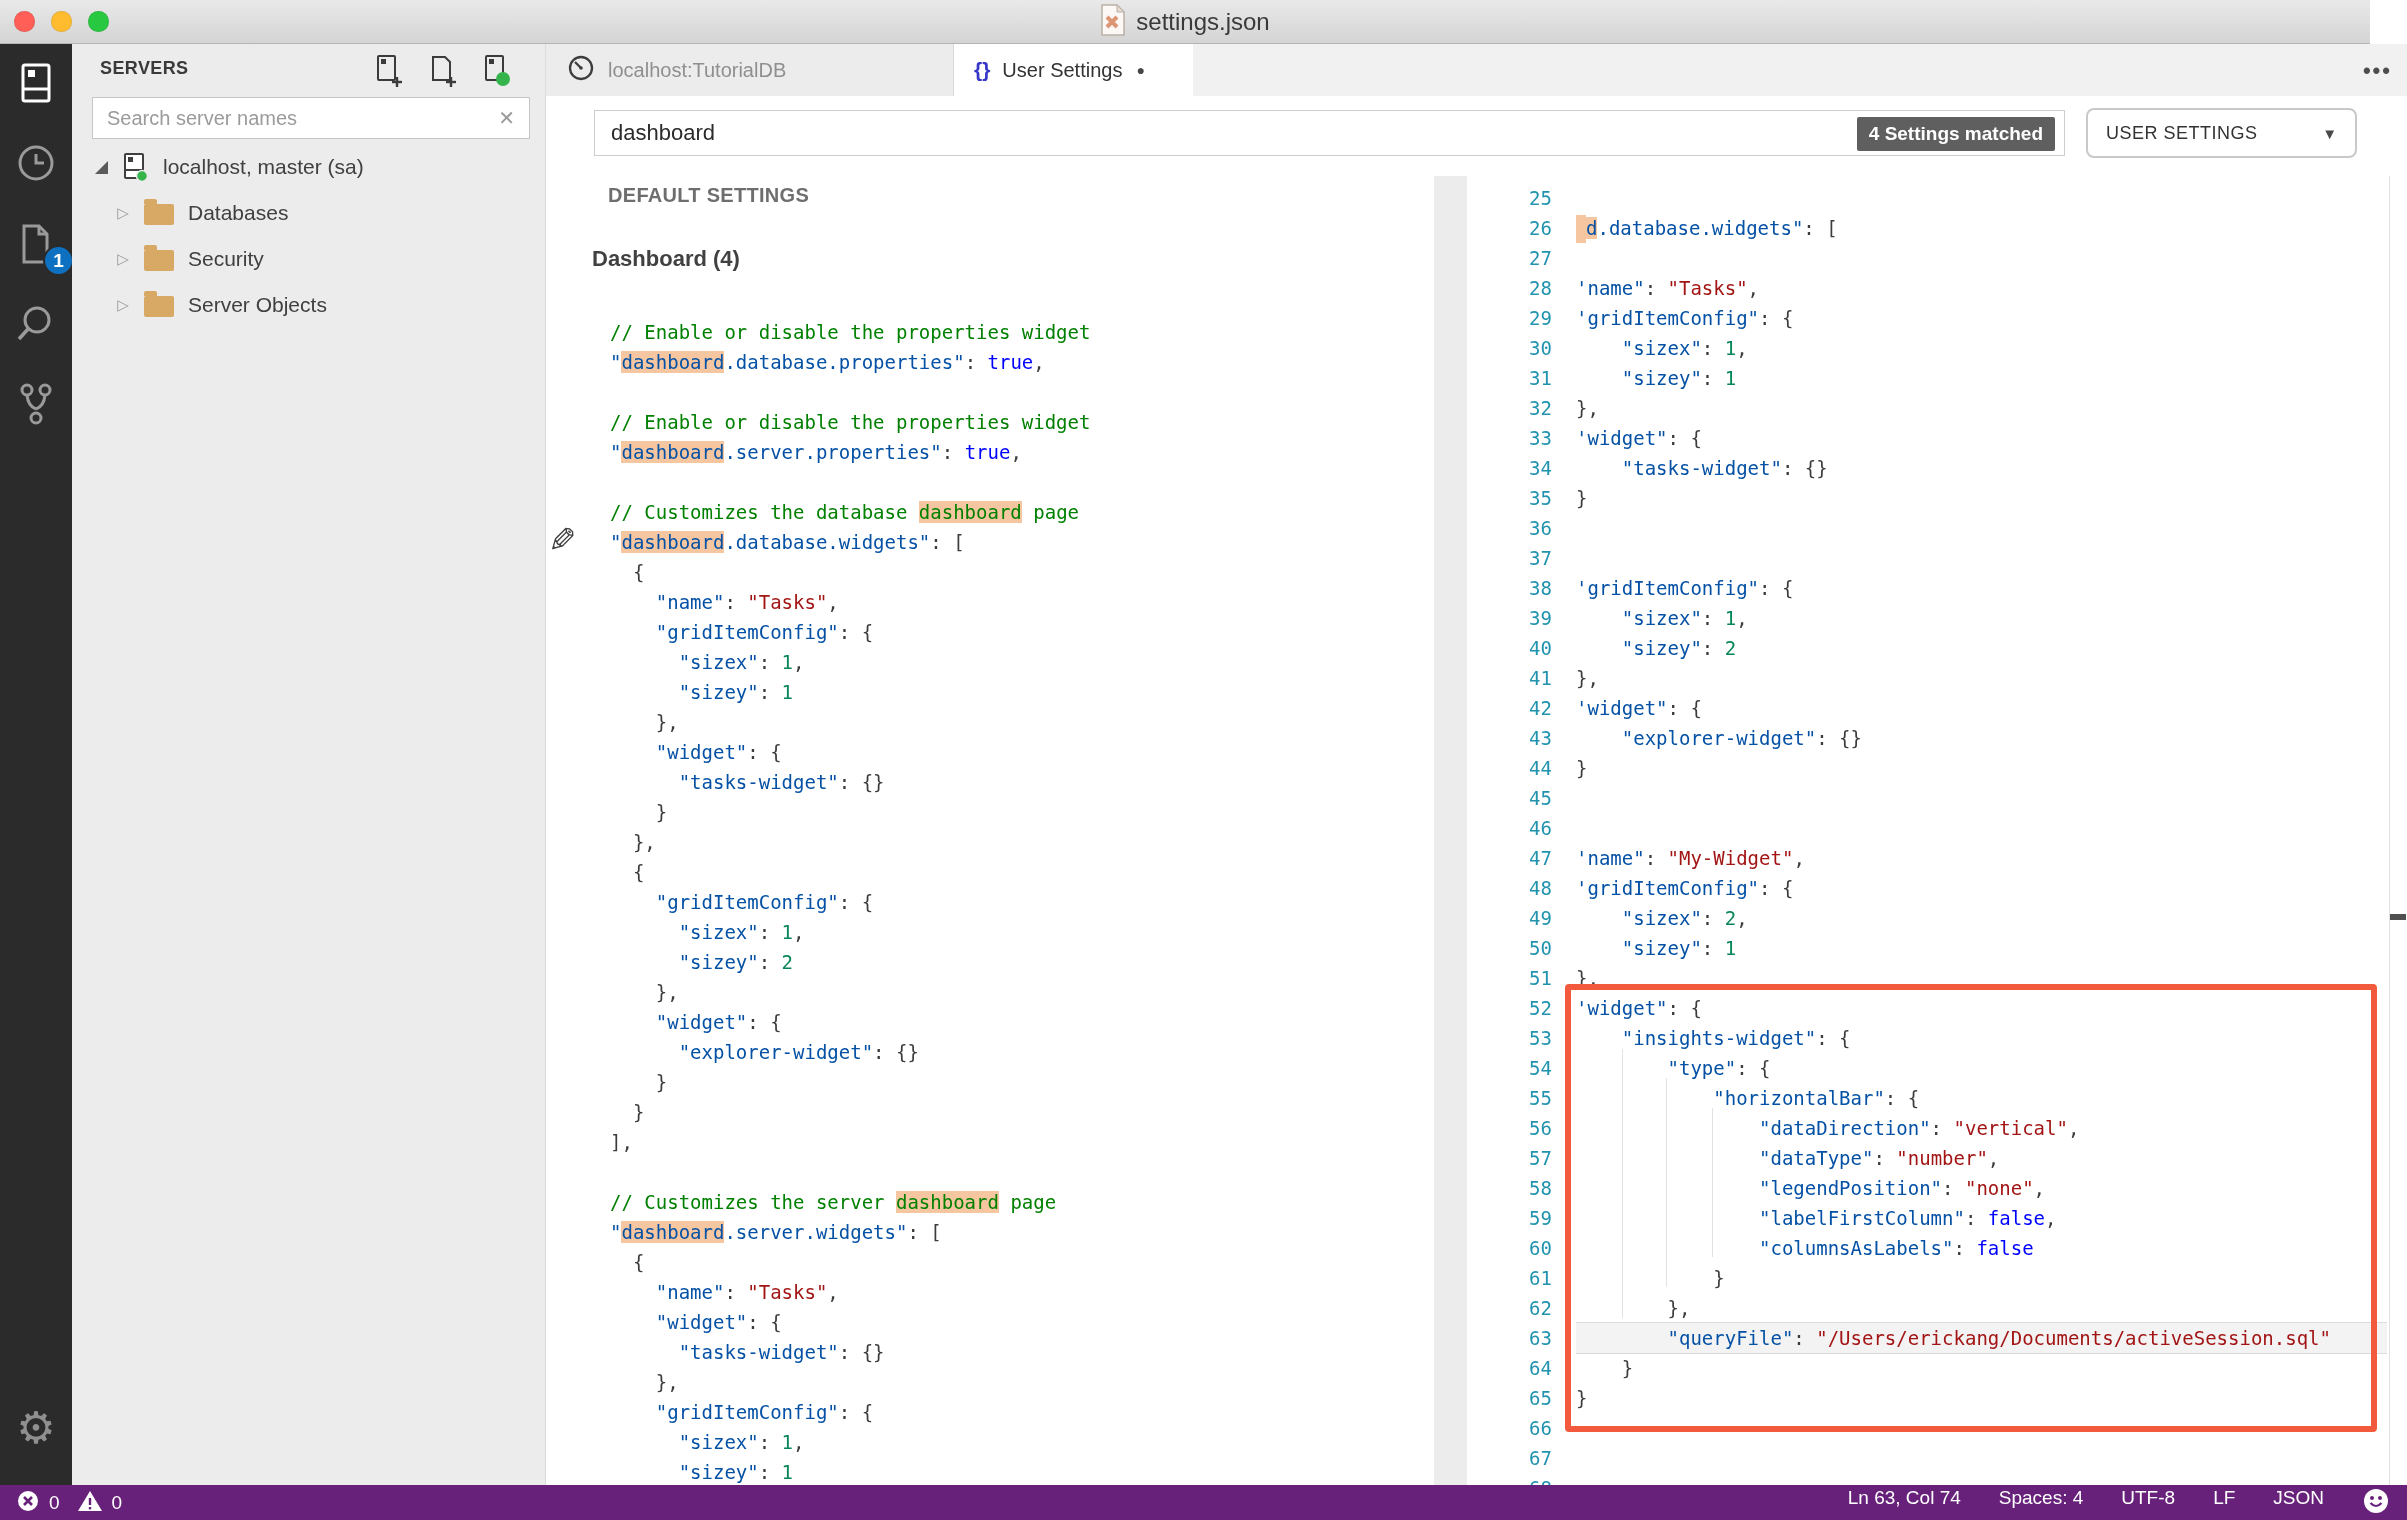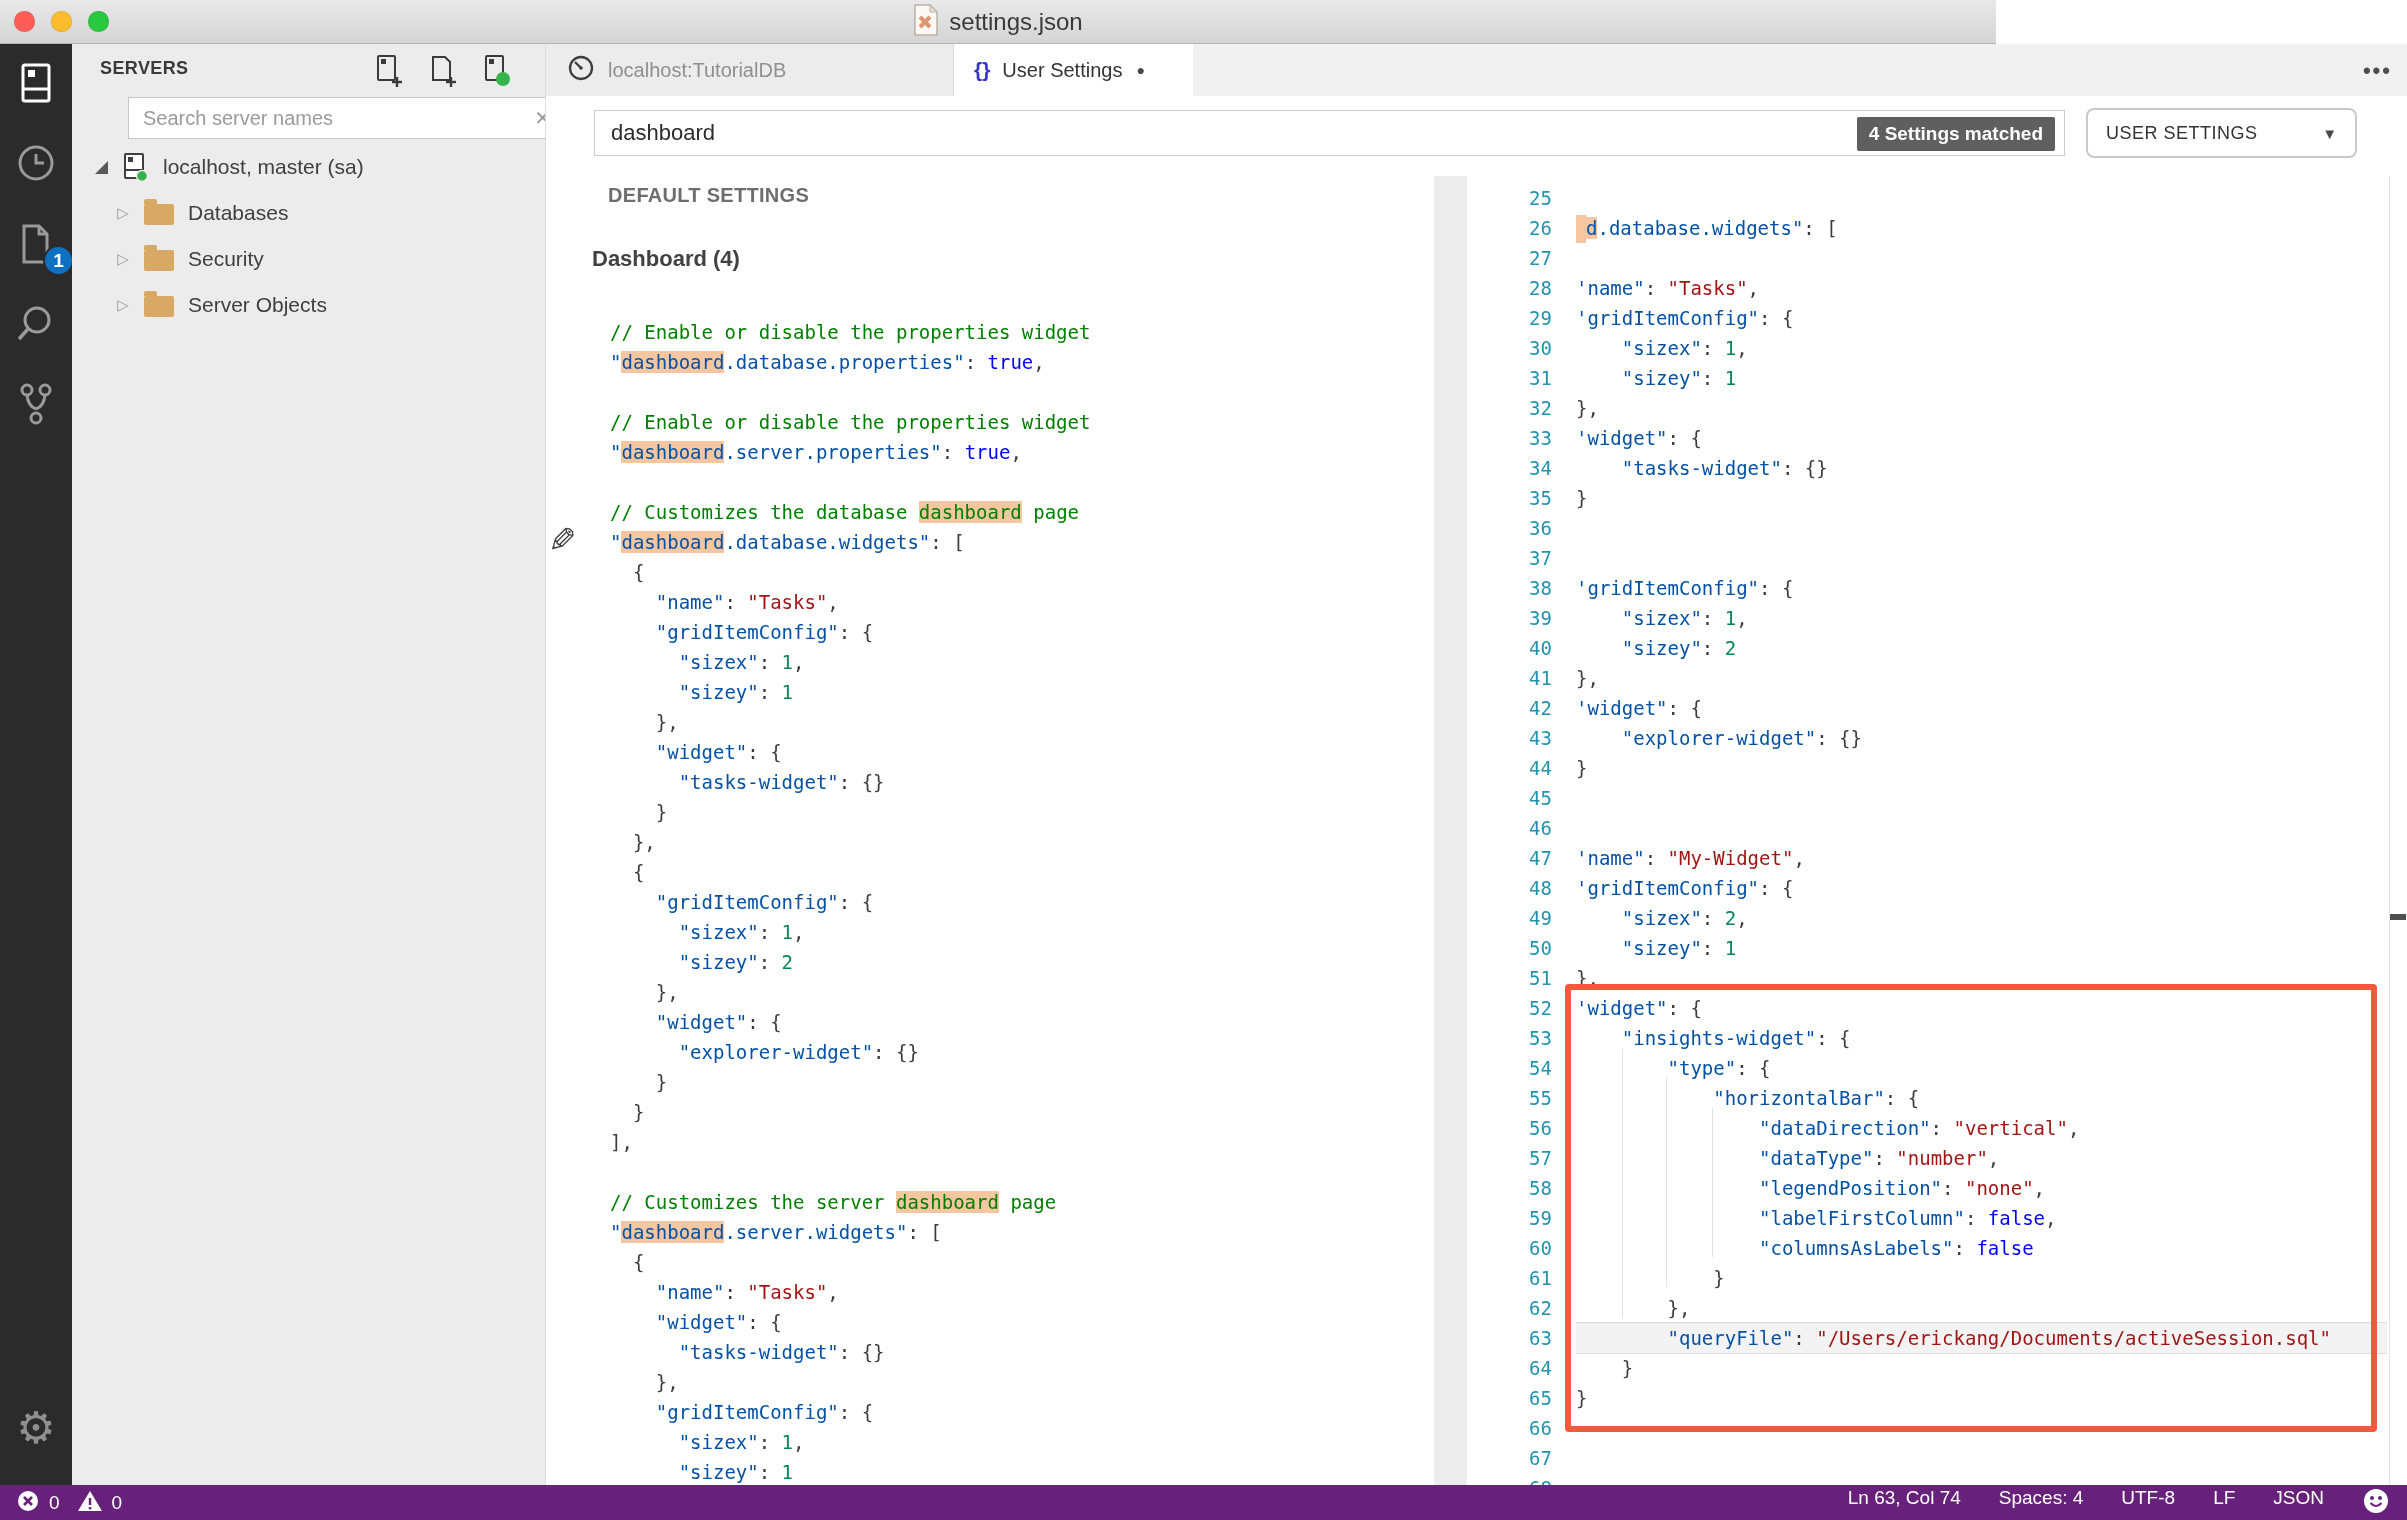--- a/index.html
+++ b/index.html
@@ -1,20 +1,20 @@
 <!DOCTYPE html>
 <html style="--c-status-bar: #68217a; --c-highlight-match: #f6c6a0; --c-insight-outline: #f2593d; --c-badge: #5f5f5f; --c-activity-badge: #0e70c0; --c-folder: #d7a965; --c-connected-dot: #36b44c; --c-line-number: #2193ae; --c-comment: #008000; --c-key: #0451a5; --c-string: #a31515; --c-number: #098658; --c-boolean: #0000ff; --c-traffic-red: #ff5f57; --c-traffic-yellow: #febc2e; --c-traffic-green: #28c840;"><head>
 <meta charset="utf-8">
 <style>
   * { box-sizing: border-box; margin: 0; padding: 0; }
   html,body { width:2408px; height:1520px; overflow:hidden; background:#fff;
               font-family:"Liberation Sans", sans-serif; }
 
   
-  .titlebar { position:absolute; left:0; top:0; width:1996px; height:44px;
+  .titlebar { position:absolute; left:0; top:0; width:2370px; height:44px;
     background:linear-gradient(#e9e9e9,#d4d4d4); border-bottom:1px solid #b4b4b4; }
   .traffic { position:absolute; left:14px; top:11px; display:flex; gap:16px; }
   .tl { width:21px; height:21px; border-radius:50%; box-shadow:inset 0 0 1px rgba(0,0,0,.35); }
   .tl.red { background:var(--c-traffic-red); } .tl.yellow { background:var(--c-traffic-yellow); }
   .tl.green { background:var(--c-traffic-green); }
   .title-center { position:absolute; left:0; top:0; width:100%; height:44px;
     display:flex; align-items:center; justify-content:center; gap:10px; }
   .title-text { font-size:24px; color:#3a3a3a; }
 
   
@@ -29,21 +29,21 @@
     display:flex; align-items:center; justify-content:center; border:2px solid #2b2b2b; }
 
   
   .sidebar { position:absolute; left:72px; top:44px; width:474px; height:1441px; background:#ececec; }
   .sb-header { position:absolute; left:0; top:0; width:100%; height:52px; }
   .sb-title { position:absolute; left:28px; top:14px; font-size:18px; font-weight:600;
     color:#3a3a3a; letter-spacing:0.4px; }
   .sb-actions { position:absolute; right:34px; top:9px; display:flex; gap:20px; }
   .sb-actions .act { width:34px; height:34px; display:flex; align-items:center; justify-content:center; }
   .sb-search { position:absolute; left:20px; top:53px; width:438px; height:42px; background:#fff;
-    border:1px solid #c6c6c6; display:flex; align-items:center;margin-left:36px; }
+    border:1px solid #c6c6c6; display:flex; align-items:center; }
   .sb-search .ph { margin-left:14px; font-size:20px; color:#9b9b9b; flex:1; }
   .sb-search .clear { margin-right:14px; font-size:20px; color:#9a9a9a; }
   .trow { position:relative; height:46px; display:flex; align-items:center; }
   .trow.lvl0 { padding-left:14px; } .trow.lvl1 { padding-left:36px; }
   .twisty { width:30px; display:flex; justify-content:center; align-items:center; }
   .twisty.open::before { content:""; width:0; height:0; border-left:13px solid transparent;
     border-bottom:13px solid #5a5a5a; }
   .twisty.closed { font-size:15px; color:#9a9a9a; }
   .ticon { margin:0 14px 0 6px; display:flex; align-items:center; }
   .ticon.folder { width:30px; height:21px; background:var(--c-folder); border-radius:2px;

